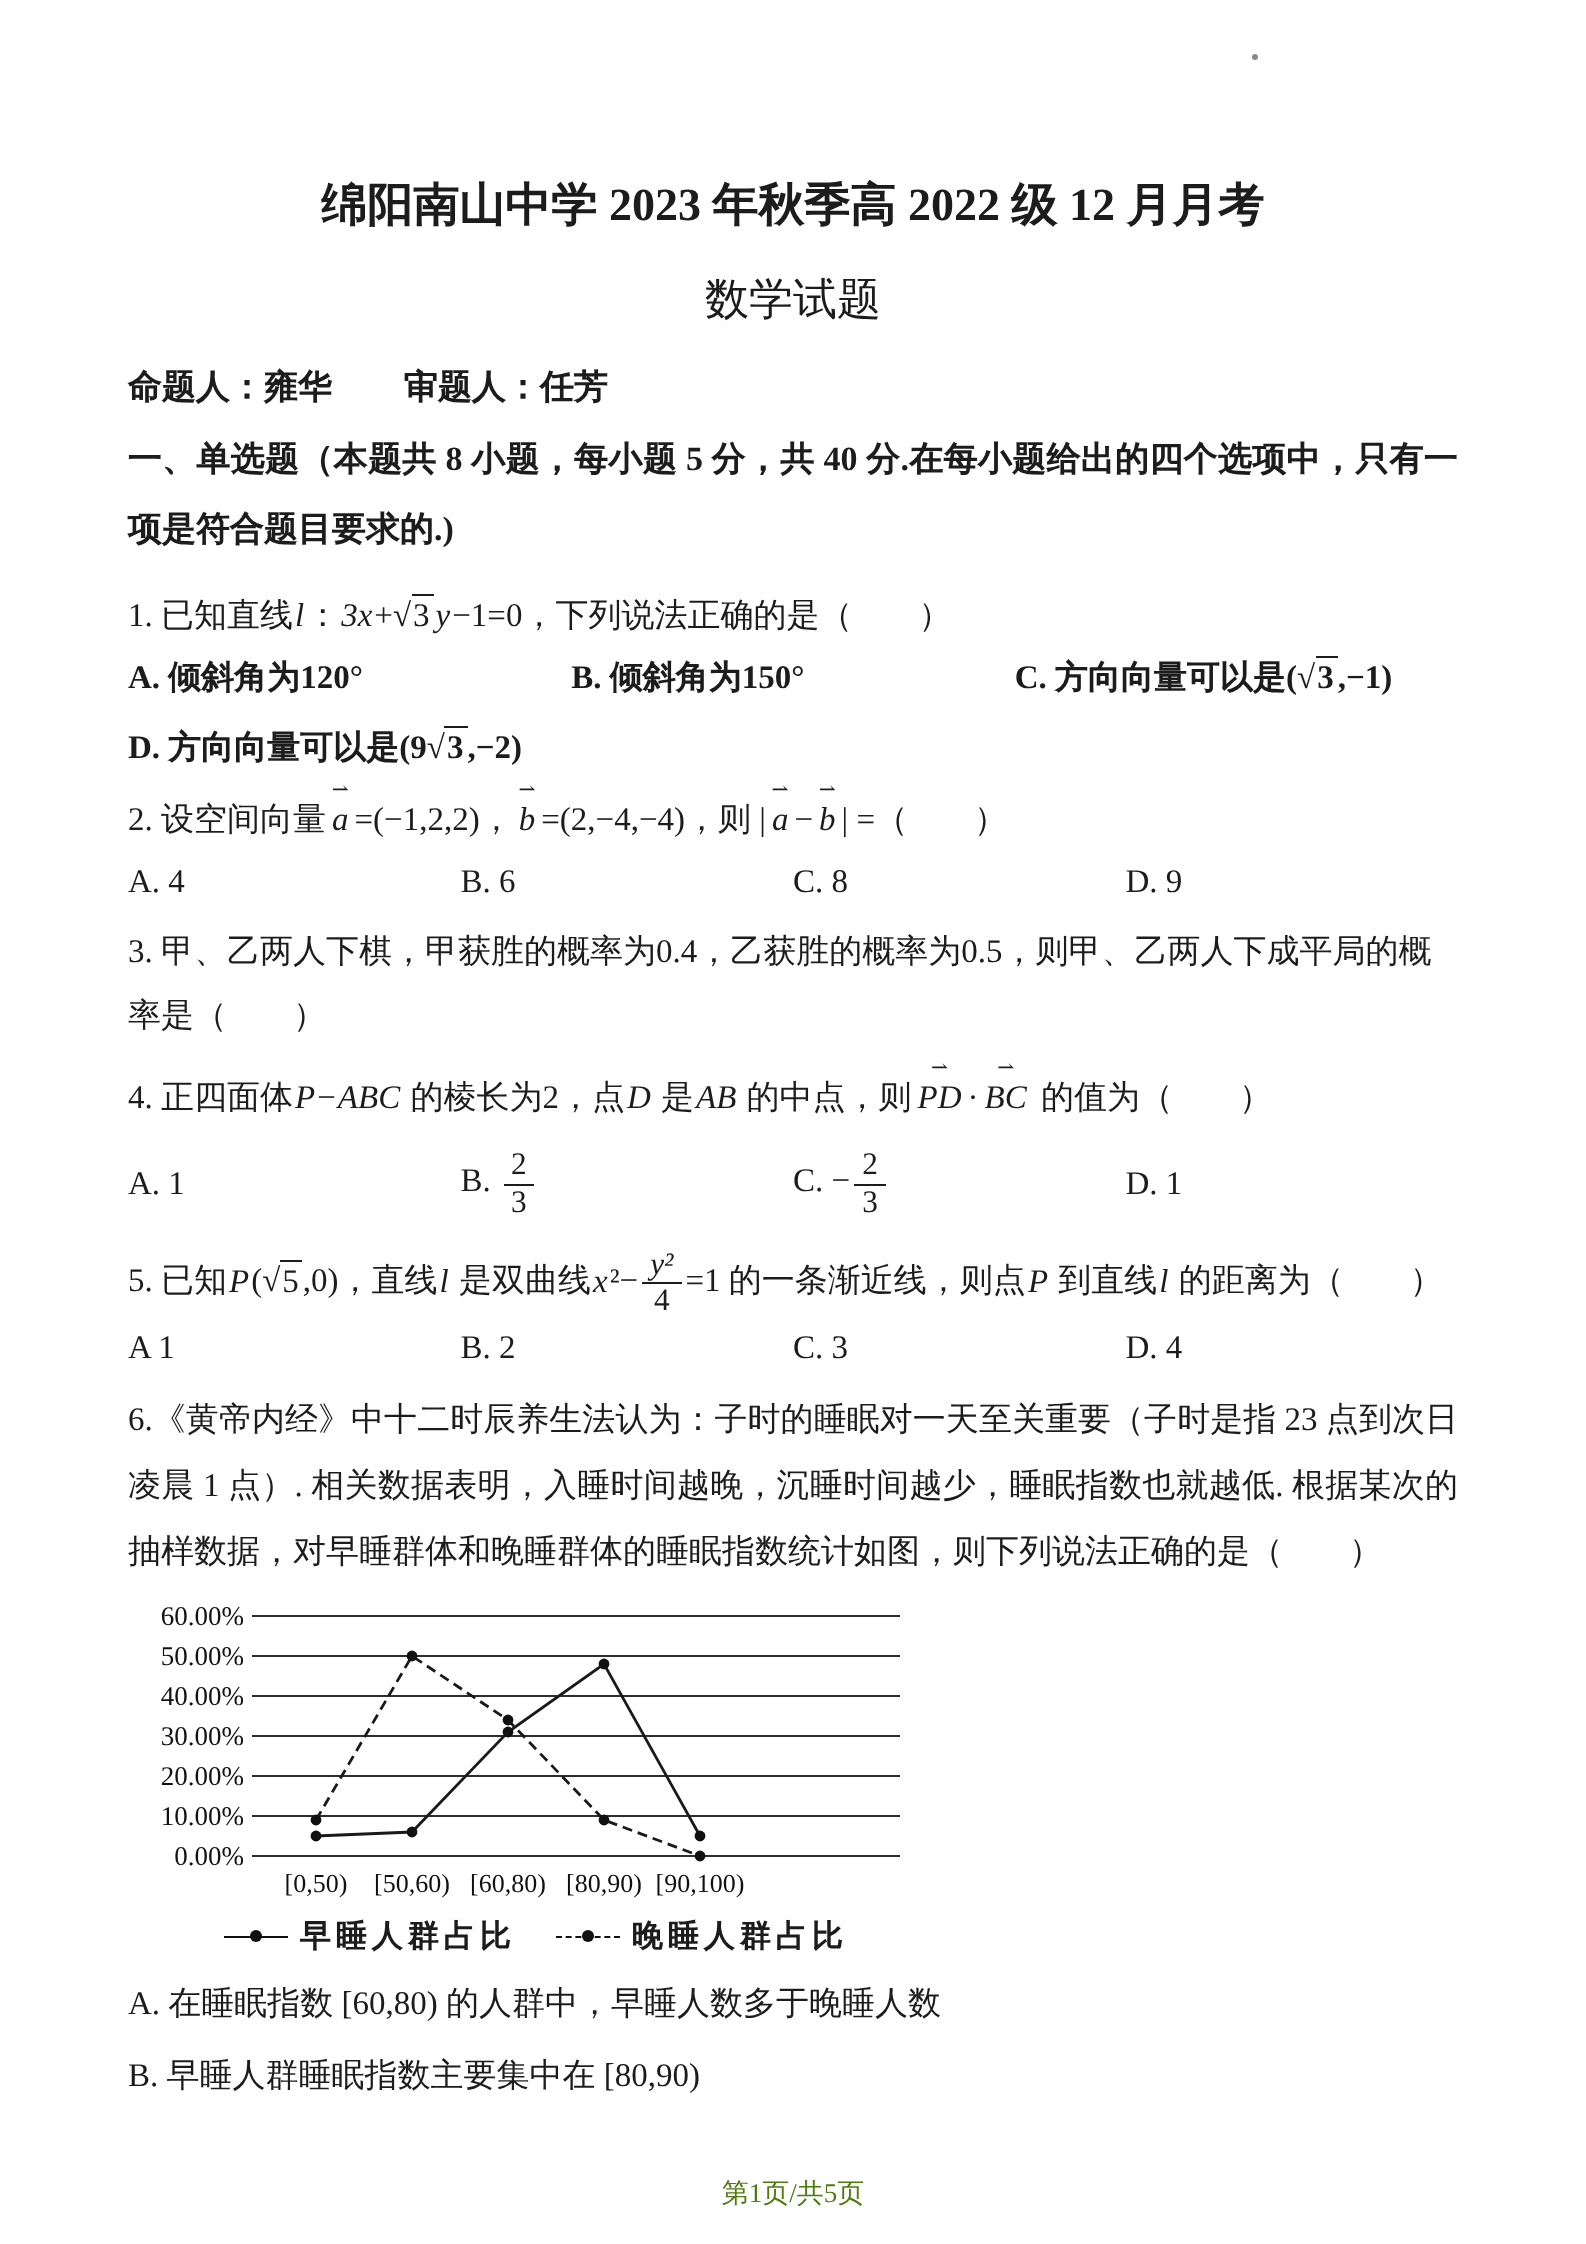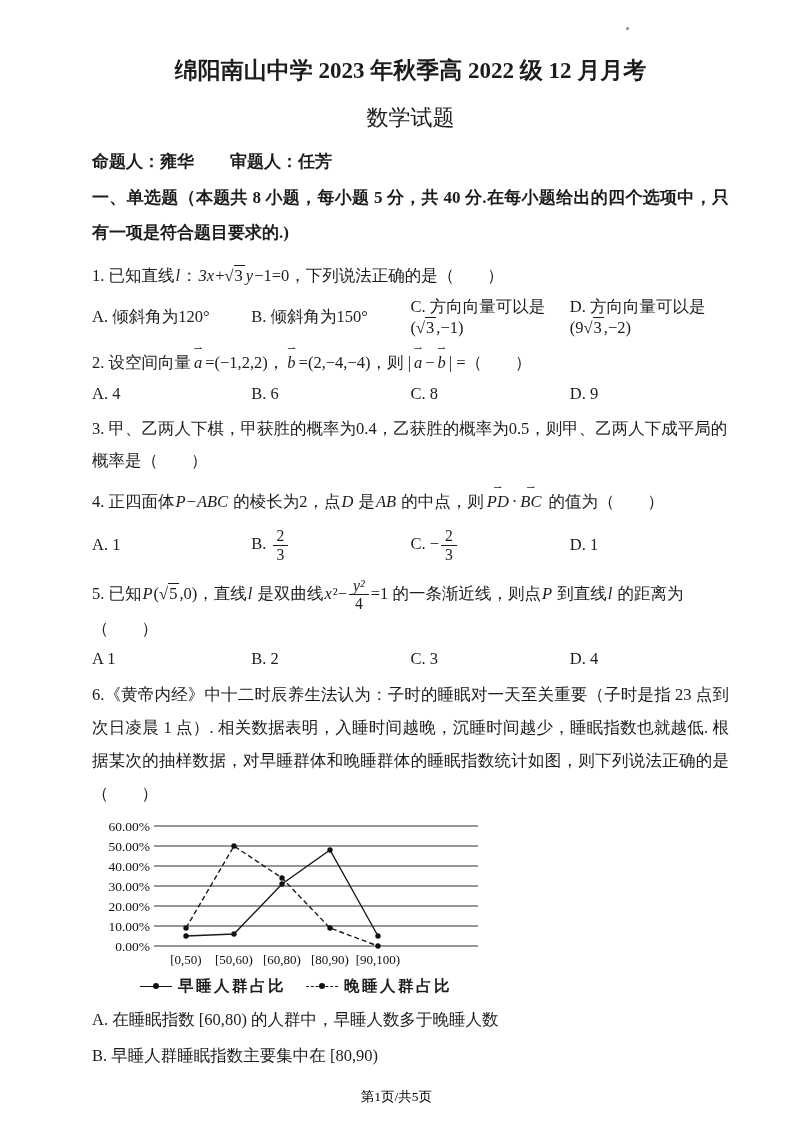--- a/index.html
+++ b/index.html
@@ -4,33 +4,33 @@
 <style>
   html,body{margin:0;padding:0;background:#fff;}
   .page{
     position:relative;
     width:793px;height:1122px;
     background:#ffffff;
     font-family:"Liberation Serif","DejaVu Serif",serif;
     color:#1c1c1c;
     overflow:hidden;
   }
-  .content{padding:46px 64px 0 92px;}
+  .content{padding:46px 64px 0 64px;margin-top:32px;}
 
   .title{font-size:23px;font-weight:bold;text-align:center;margin:10px 0 0;line-height:1.3;}
   .subtitle{font-size:22px;font-weight:normal;text-align:center;margin:18px 0 0;line-height:1.3;}
   .authors{display:flex;justify-content:flex-start;gap:36px;font-size:17px;font-weight:bold;margin:18px 0 4px;}
 
   .section-head{font-size:17px;font-weight:bold;line-height:2.05;margin:8px 0 2px;text-align:justify;}
 
   .qline{font-size:16.5px;line-height:1.95;margin:9px 0 2px;}
   .q6line{text-align:justify;line-height:2.0;}
 
   .opts{display:grid;font-size:16.5px;margin:4px 0 8px;align-items:center;}
-  .opts.c2{grid-template-columns:1fr 1fr 1fr 1fr;row-gap:13px;}
+  .opts.c2{grid-template-columns:1fr 1fr 1fr;row-gap:13px;font-weight:bold;}
   .opts.c4{grid-template-columns:repeat(4,1fr);}
   .opts.tall{min-height:46px;}
   .optline{font-size:16.5px;margin:12px 0 14px;}
 
   
   .it{font-style:italic;padding:0 1px;}
   .sqrt{white-space:nowrap;}
   .sqrt .rad{border-top:1.3px solid currentColor;padding:0 2px 0 1px;}
   .vec{position:relative;display:inline-block;font-style:italic;padding:0 2px;margin:0 1px;}
   .vec::before{
@@ -50,21 +50,21 @@
   .gridline{stroke:#2e2e2e;stroke-width:1;}
   .series-line{fill:none;stroke:#1a1a1a;}
   .legend{display:flex;gap:20px;align-items:flex-start;margin:2px 0 2px 46px;
           font-size:15.5px;letter-spacing:2.5px;font-weight:bold;}
   .leg-item{display:inline-flex;align-items:center;gap:6px;}
   .leg-line{display:inline-block;width:32px;height:0;border-top:1.6px solid #111;position:relative;}
   .leg-line.dashed{border-top-style:dashed;}
   .leg-line::after{content:"";position:absolute;left:50%;top:-3.5px;transform:translateX(-50%);
                    width:6px;height:6px;background:#111;border-radius:50%;}
 
-  .footer{position:absolute;bottom:16px;left:0;width:100%;text-align:center;font-size:13.5px;color:#000000;}
+  .footer{position:absolute;bottom:16px;left:0;width:100%;text-align:center;font-size:13.5px;color:#4d7c0f;}
   .speck{position:absolute;left:626px;top:27px;width:3px;height:3px;background:#8a8a8a;border-radius:50%;}
 </style>
 </head>
 <body>
 
 <div class="page">
   <span class="speck"></span>
   <div class="content">
 
     <div class="title">绵阳南山中学 2023 年秋季高 2022 级 12 月月考</div>

